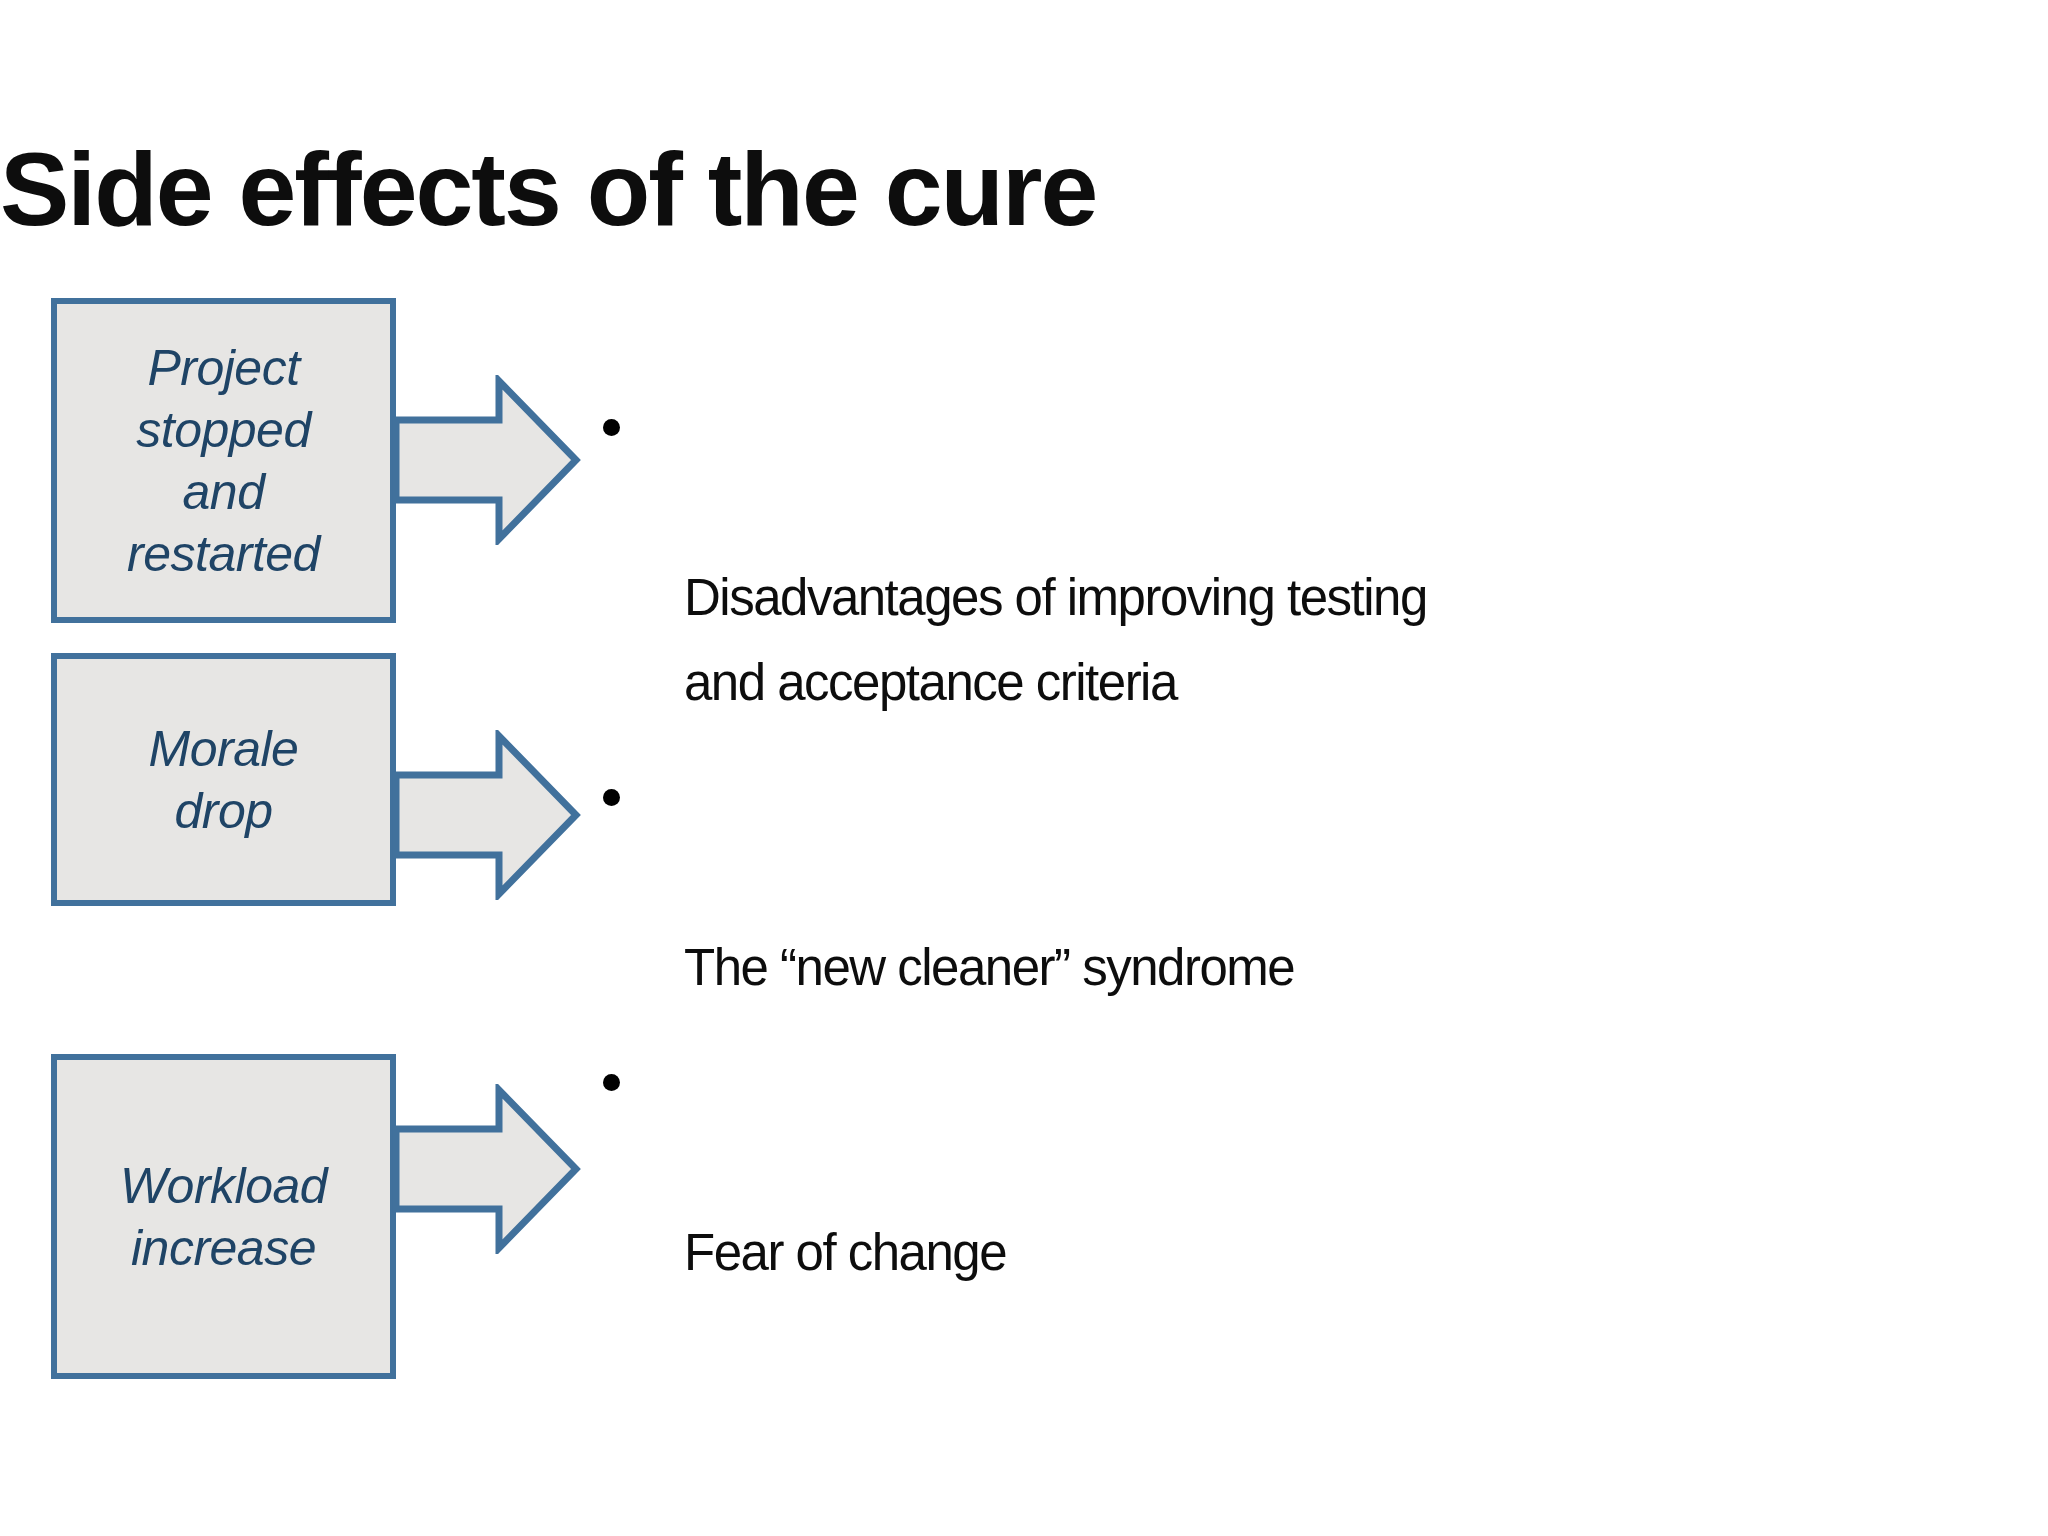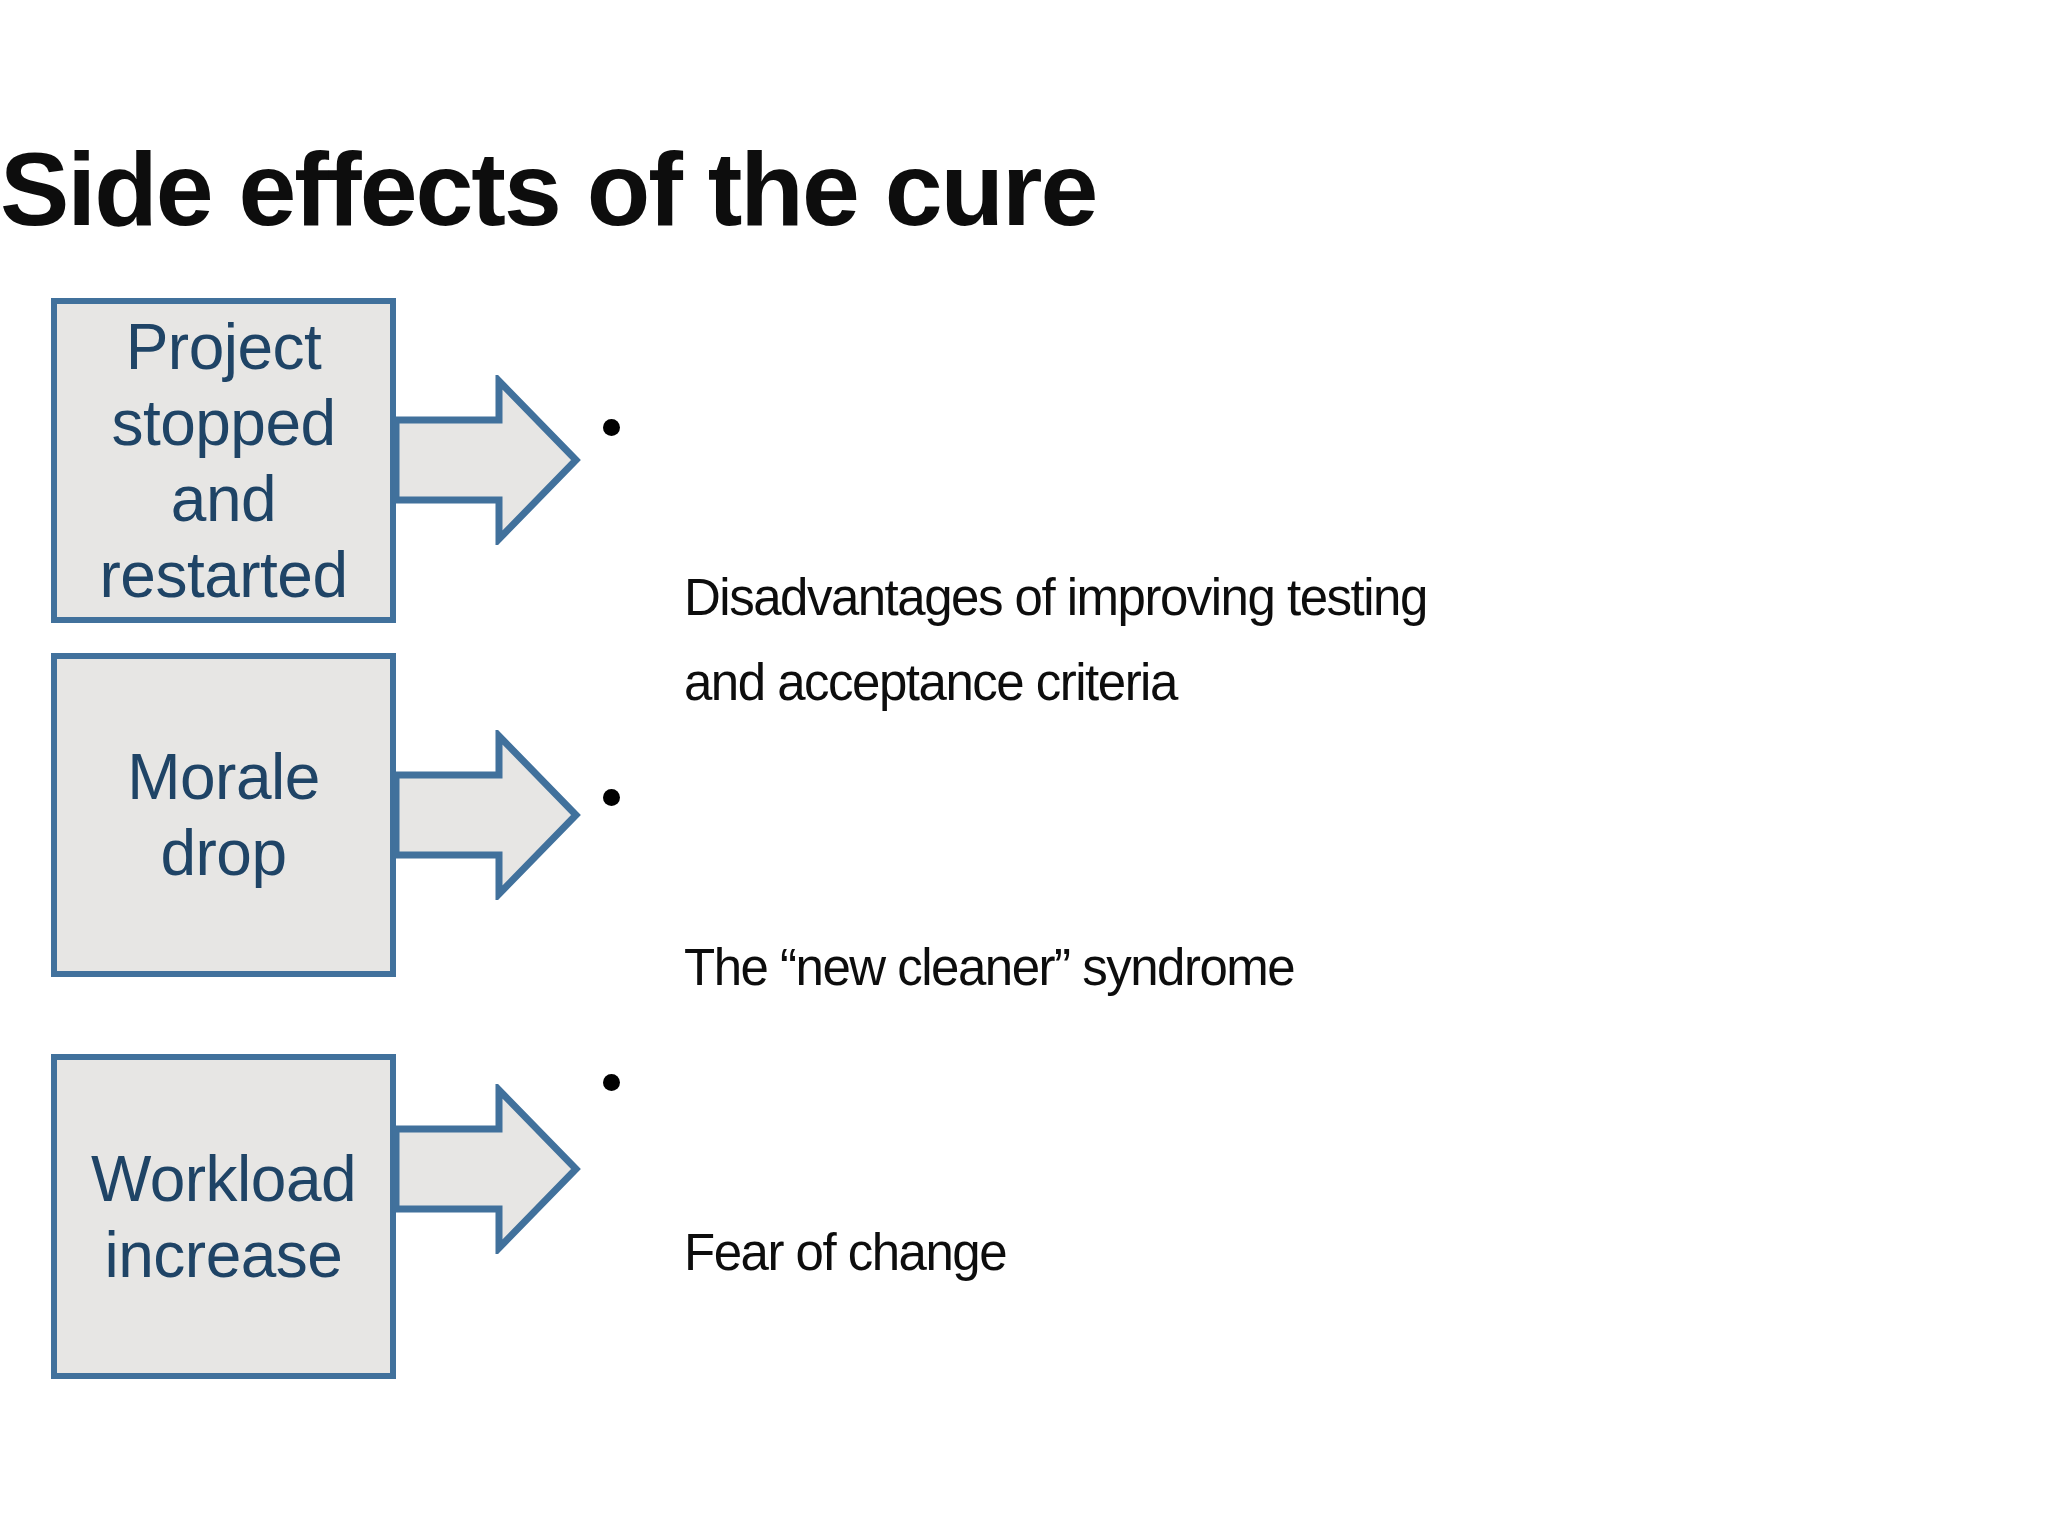--- a/index.html
+++ b/index.html
@@ -29,28 +29,29 @@
   }
   .cause-box{
     position:absolute;
     left:51px;width:345px;
     background:var(--box-fill);
     border:6px solid var(--box-border);
     display:flex;align-items:center;justify-content:center;
     text-align:center;
   }
   .box-project{top:298px;height:325px;}
-  .box-morale{top:653px;height:324px;}
+  .box-morale{top:653px;height:253px;}
   .box-workload{top:1007px;height:325px;margin-top:47px;}
   .box-label{
-    font-size:64px;
-    line-height:76px;
+    font-size:50px;
+    line-height:62px;
     letter-spacing:-0.5px;
     color:var(--box-text);
     white-space:pre-line;
+    font-style:italic;
   }
   .arrow{
     position:absolute;
     left:392px;width:190px;height:170px;
   }
   .arrow-1{top:375px;}
   .arrow-2{top:730px;}
   .arrow-3{top:1084px;}
   .arrow svg{display:block;width:100%;height:100%;}
   .arrow polygon{

